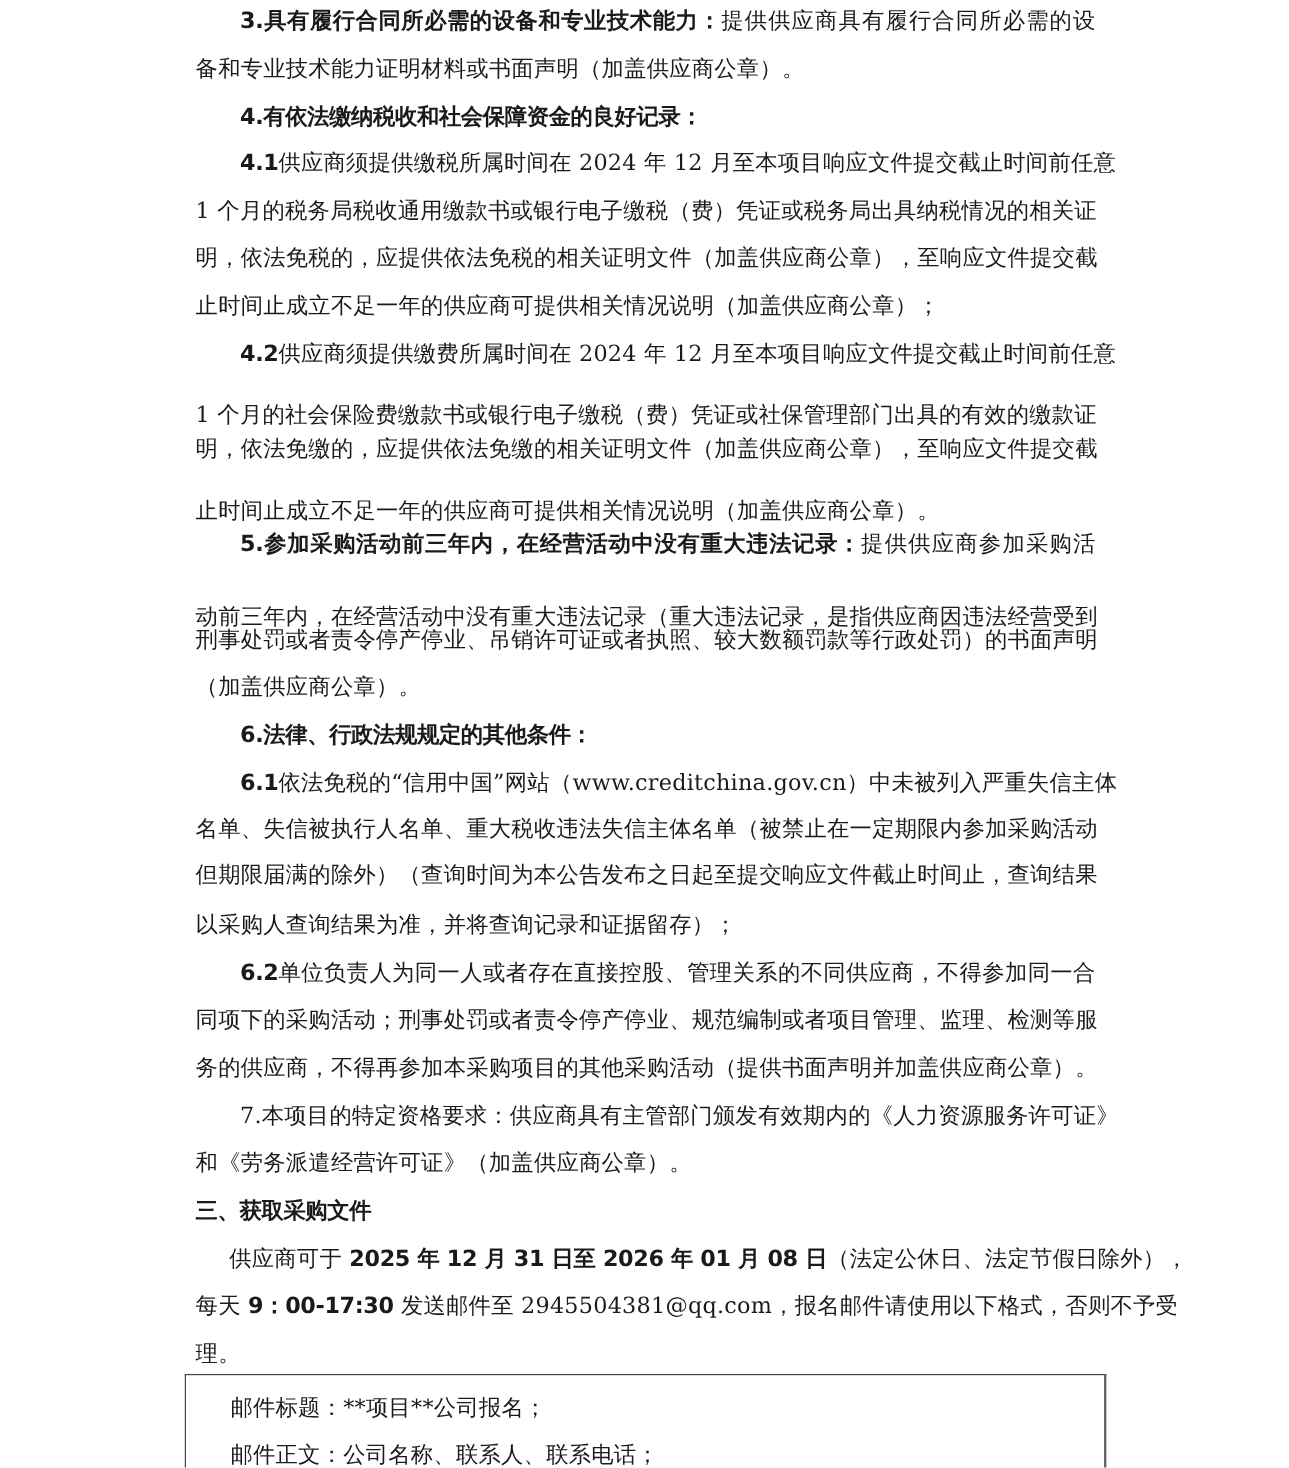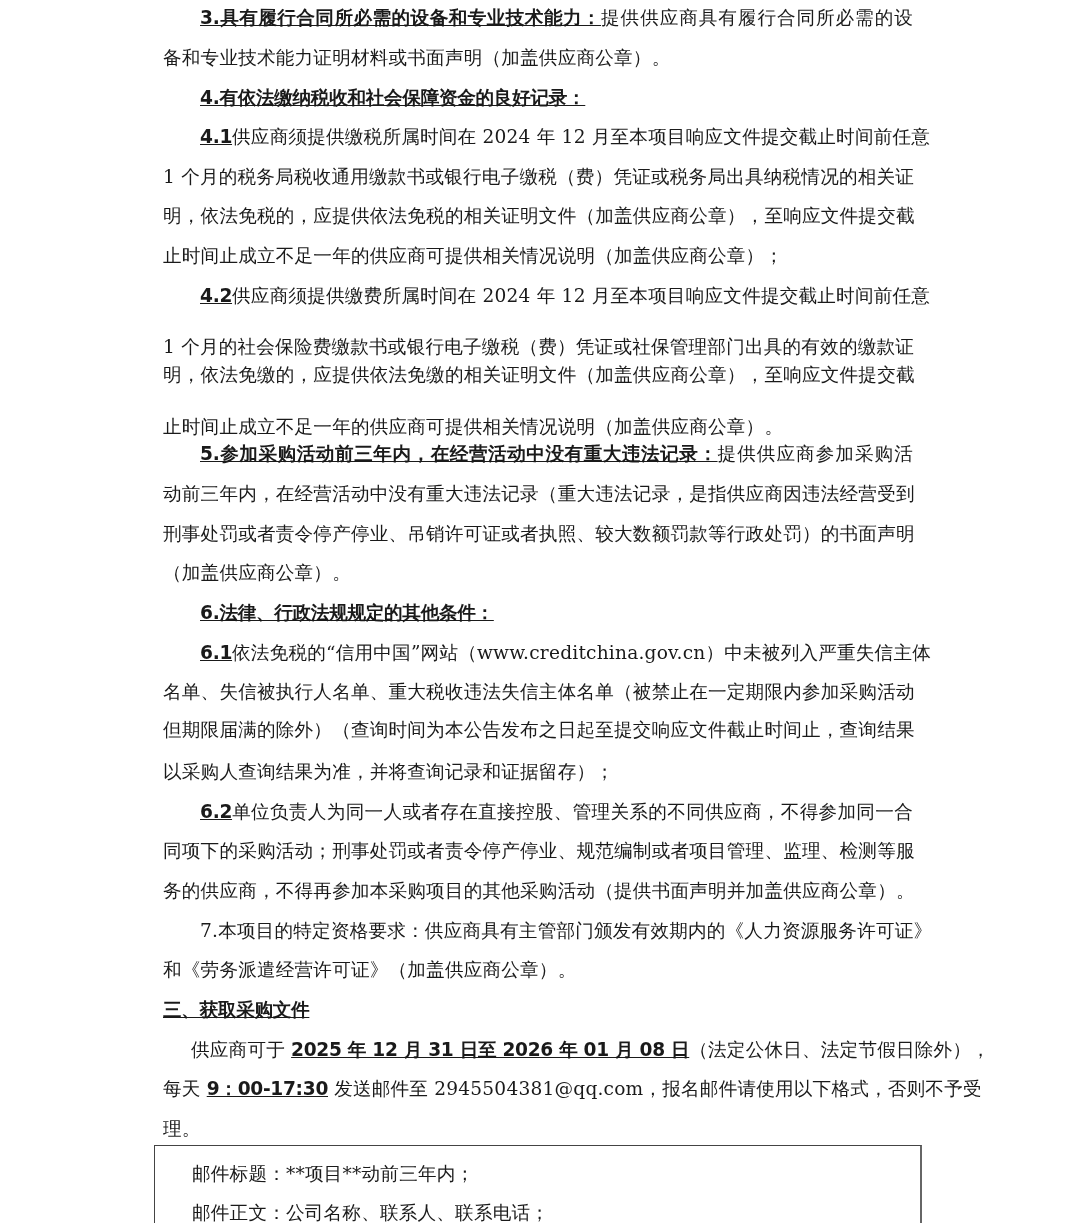--- a/index.html
+++ b/index.html
@@ -3,21 +3,21 @@
 <meta charset="utf-8">
 <style>
   html, body { margin: 0; padding: 0; background: #ffffff; }
   body { width: 1074px; height: 1223px; overflow: hidden; position: relative;
          font-family: "DejaVu Serif", "Liberation Serif", serif; color: #1a1a1a; }
   .page { position: absolute; left: 163px; top: 0; width: 750px; }
   .line { position: absolute; left: 0; height: 40px; line-height: 40px; font-size: 18.6px;
           white-space: nowrap; letter-spacing: 0.2px; }
   .justify { width: 750px; text-align: justify; text-align-last: justify; }
   .indent { padding-left: 37px; box-sizing: border-box; }
-  .b { font-weight: bold; font-family: "DejaVu Sans", "Liberation Sans", sans-serif; letter-spacing: -0.3px; text-decoration: underline; }
+  .b { font-weight: bold; font-family: "DejaVu Sans", "Liberation Sans", sans-serif; letter-spacing: -0.3px; }
   .box { position: absolute; left: 154px; top: 1145px; width: 765px; height: 100px;
          border: 1px solid #444; border-right: 2px solid #666; border-bottom: none; }
   .box .line { left: 37px; }
 </style>
 </head>
 <body>
 
 <div class="page">
 
   <div class="line justify indent" style="top:-2px"><span class="b">3.具有履行合同所必需的设备和专业技术能力：</span><span>提供供应商具有履行合同所必需的设</span></div>
@@ -29,21 +29,21 @@
   <div class="line justify" style="top:157px">1 个月的税务局税收通用缴款书或银行电子缴税（费）凭证或税务局出具纳税情况的相关证</div>
   <div class="line justify" style="top:196px">明，依法免税的，应提供依法免税的相关证明文件（加盖供应商公章），至响应文件提交截</div>
   <div class="line" style="top:236px">止时间止成立不足一年的供应商可提供相关情况说明（加盖供应商公章）；</div>
 
   <div class="line justify indent" style="top:276px"><span class="b">4.2</span><span>供应商须提供缴费所属时间在 2024 年 12 月至本项目响应文件提交截止时间前任意</span></div>
   <div class="line justify" style="top:327px">1 个月的社会保险费缴款书或银行电子缴税（费）凭证或社保管理部门出具的有效的缴款证</div>
   <div class="line justify" style="top:355px">明，依法免缴的，应提供依法免缴的相关证明文件（加盖供应商公章），至响应文件提交截</div>
   <div class="line" style="top:407px">止时间止成立不足一年的供应商可提供相关情况说明（加盖供应商公章）。</div>
 
   <div class="line justify indent" style="top:434px"><span class="b">5.参加采购活动前三年内，在经营活动中没有重大违法记录：</span><span>提供供应商参加采购活</span></div>
-  <div class="line justify" style="top:474px">动前三年内，在经营活动中没有重大违法记录（重大违法记录，是指供应商因违法经营受到</div>
+  <div class="line justify" style="top:495px">动前三年内，在经营活动中没有重大违法记录（重大违法记录，是指供应商因违法经营受到</div>
   <div class="line justify" style="top:514px">刑事处罚或者责令停产停业、吊销许可证或者执照、较大数额罚款等行政处罚）的书面声明</div>
   <div class="line" style="top:553px">（加盖供应商公章）。</div>
 
   <div class="line indent" style="top:593px"><span class="b">6.法律、行政法规规定的其他条件：</span></div>
 
   <div class="line justify indent" style="top:633px"><span class="b">6.1</span><span>依法免税的“信用中国”网站（www.creditchina.gov.cn）中未被列入严重失信主体</span></div>
   <div class="line justify" style="top:672px">名单、失信被执行人名单、重大税收违法失信主体名单（被禁止在一定期限内参加采购活动</div>
   <div class="line justify" style="top:710px">但期限届满的除外）（查询时间为本公告发布之日起至提交响应文件截止时间止，查询结果</div>
   <div class="line" style="top:752px">以采购人查询结果为准，并将查询记录和证据留存）；</div>
 
@@ -54,15 +54,15 @@
   <div class="line justify indent" style="top:911px">7.本项目的特定资格要求：供应商具有主管部门颁发有效期内的《人力资源服务许可证》</div>
   <div class="line" style="top:950px">和《劳务派遣经营许可证》（加盖供应商公章）。</div>
 
   <div class="line" style="top:990px"><span class="b">三、获取采购文件</span></div>
   <div class="line justify" style="top:1030px; padding-left:28px; box-sizing:border-box;"><span>供应商可于 </span><span class="b">2025 年 12 月 31 日至 2026 年 01 月 08 日</span><span>（法定公休日、法定节假日除外），</span></div>
   <div class="line justify" style="top:1069px"><span>每天 </span><span class="b">9：00-17:30</span><span> 发送邮件至 2945504381@qq.com，报名邮件请使用以下格式，否则不予受</span></div>
   <div class="line" style="top:1109px">理。</div>
 </div>
 
 <div class="box">
-  <div class="line" style="top:8px">邮件标题：**项目**动前三年内；</div>
+  <div class="line" style="top:8px">邮件标题：**项目**公司报名；</div>
   <div class="line" style="top:47px">邮件正文：公司名称、联系人、联系电话；</div>
 </div>
 
 </body></html>

